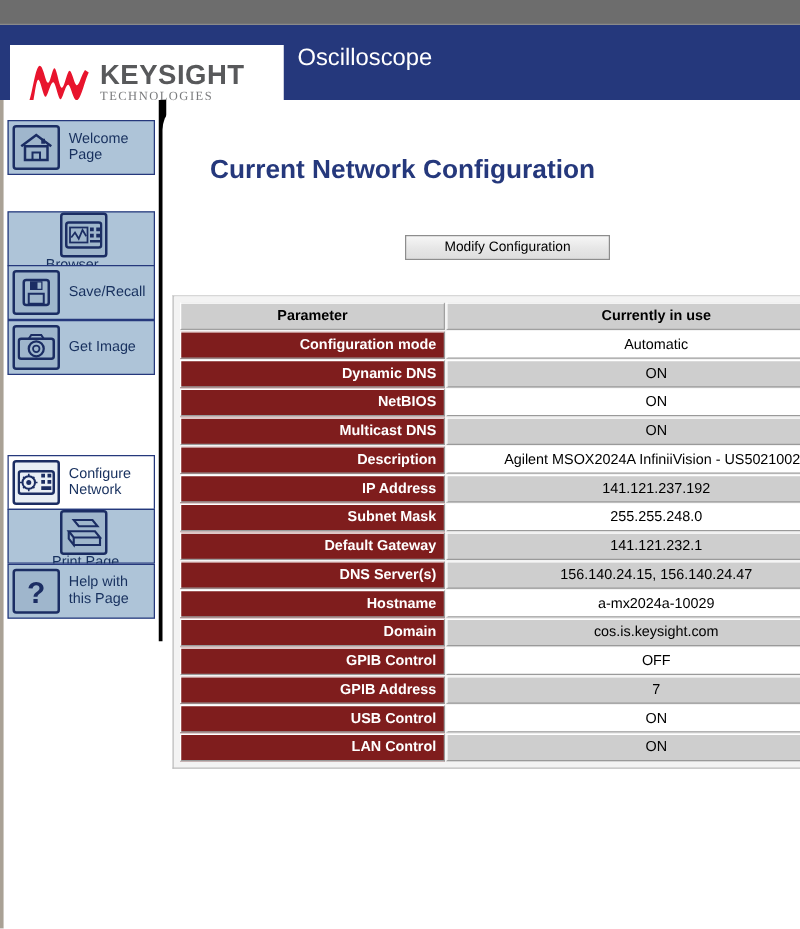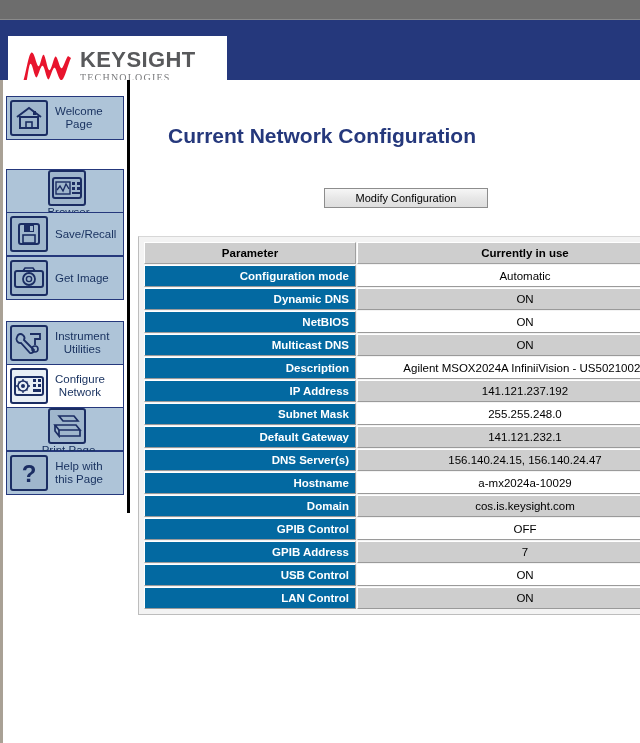--- a/index.html
+++ b/index.html
@@ -90,21 +90,20 @@
     position: absolute;
     left: 3px; top: 80px;
     width: 127px; height: 663px;
     background: #ffffff;
   }
   .nav-rail {
     position: absolute;
     left: 0; top: 0;
     width: 124px;
     border-right: 6px solid #000000;
-    text-align: center;
   }
   .nav-item {
     position: absolute;
     left: 3px;
     width: 118px;
     height: 44px;
     background: #aec4d8;
     border: 1px solid #25387c;
     box-sizing: border-box;
     display: flex;
@@ -140,20 +139,21 @@
   }
   .nav-label span { display: block; }
 
   
   .content {
     position: absolute;
     left: 130px; top: 80px;
     width: 510px; height: 663px;
     background: #ffffff;
     overflow: hidden;
+    border-radius: 24px;
   }
   .page-title {
     position: absolute;
     left: 38px; top: 44px;
     font-size: 21px;
     font-weight: bold;
     color: #25387c;
     font-family: "Liberation Sans", sans-serif;
     white-space: nowrap;
   }
@@ -204,21 +204,21 @@
   table.cfg th {
     background: #cecece;
     color: #000000;
     font-weight: bold;
     text-align: center;
     border: 1px solid #ffffff;
     border-right-color: #a0a0a0;
     border-bottom-color: #a0a0a0;
   }
   td.param {
-    background: #0369a1;
+    background: #7f1d1d;
     color: #ffffff;
     font-weight: bold;
     text-align: right;
     border: 1px solid #ffffff;
     border-right-color: #9a9a9a;
     border-bottom-color: #9a9a9a;
   }
   td.value {
     color: #000000;
     text-align: center;
@@ -239,20 +239,21 @@
   <div class="header">
     <div class="logo-box">
       <svg class="logo-mark" viewBox="0 0 56 44">
         <path d="M3 38 C6 30 8 12 11 9 C14 6 16 20 18 22 C20 24 21 14 23 11 C25 8 27 24 29 26 C31 28 33 16 35 13 C37 10 39 22 41 24 C43 26 45 16 48 12 L51 14 C48 20 45 34 42 36 C39 38 37 26 35 24 C33 22 31 32 29 35 C27 38 25 24 23 22 C21 20 19 30 17 33 C15 36 13 22 11 20 C9 18 8 32 6 40 Z" fill="#e8142d"></path>
       </svg>
       <div class="logo-text">
         <div class="logo-name">KEYSIGHT</div>
         <div class="logo-sub">TECHNOLOGIES</div>
       </div>
     </div>
+    <div class="header-title">Oscilloscope</div>
   </div>
 
   <div class="left-edge"></div>
 
   <div class="sidebar">
     <div class="nav-rail" id="nav-rail" style="height: 433px;">
         <div class="nav-item" style="top: 16px;">
           <div class="nav-icon">
             <svg width="28" height="24" viewBox="0 0 28 24">
               <path d="M2 11 L14 2 L26 11" fill="none" stroke="#1b2d63" stroke-width="2"></path>
@@ -301,33 +302,20 @@
           <div class="nav-icon">
             <svg width="30" height="22" viewBox="0 0 30 22">
               <rect x="1" y="4" width="28" height="16" rx="2" fill="none" stroke="#1b2d63" stroke-width="2"></rect>
               <path d="M9 4 L11 1 L19 1 L21 4" fill="none" stroke="#1b2d63" stroke-width="1.6"></path>
               <circle cx="15" cy="12" r="6" fill="none" stroke="#1b2d63" stroke-width="1.8"></circle>
               <circle cx="15" cy="12" r="2.6" fill="none" stroke="#1b2d63" stroke-width="1.4"></circle>
             </svg>
           </div>
           <div class="nav-label">
             <span>Get Image</span>
-          </div>
-        </div>
-        <div class="nav-item" style="top: 241px;">
-          <div class="nav-icon">
-            <svg width="30" height="24" viewBox="0 0 30 24">
-              <path d="M4 4 a4 4 0 0 1 6 5 L20 19 a3 3 0 0 1-4 3 L7 12 a4 4 0 0 1-4-6 Z" fill="none" stroke="#1b2d63" stroke-width="1.8"></path>
-              <path d="M16 3 L26 3 L26 8 L21 8 L21 14" fill="none" stroke="#1b2d63" stroke-width="1.8"></path>
-              <circle cx="21" cy="18" r="3" fill="none" stroke="#1b2d63" stroke-width="1.6"></circle>
-            </svg>
-          </div>
-          <div class="nav-label">
-            <span>Instrument</span>
-            <span>Utilities</span>
           </div>
         </div>
         <div class="nav-item selected" style="top: 284px;">
           <div class="nav-icon">
             <svg width="30" height="22" viewBox="0 0 30 22">
               <rect x="1" y="2" width="28" height="18" rx="2" fill="none" stroke="#1b2d63" stroke-width="2"></rect>
               <circle cx="9" cy="11" r="5" fill="none" stroke="#1b2d63" stroke-width="1.6"></circle>
               <circle cx="9" cy="11" r="2" fill="#1b2d63"></circle>
               <path d="M9 4 L9 6 M9 16 L9 18 M2 11 L4 11 M14 11 L16 11 M4.5 6.5 L6 8 M12 14 L13.5 15.5 M13.5 6.5 L12 8 M4.5 15.5 L6 14" stroke="#1b2d63" stroke-width="1.3"></path>
               <rect x="19" y="4" width="3" height="3" fill="#1b2d63"></rect>

